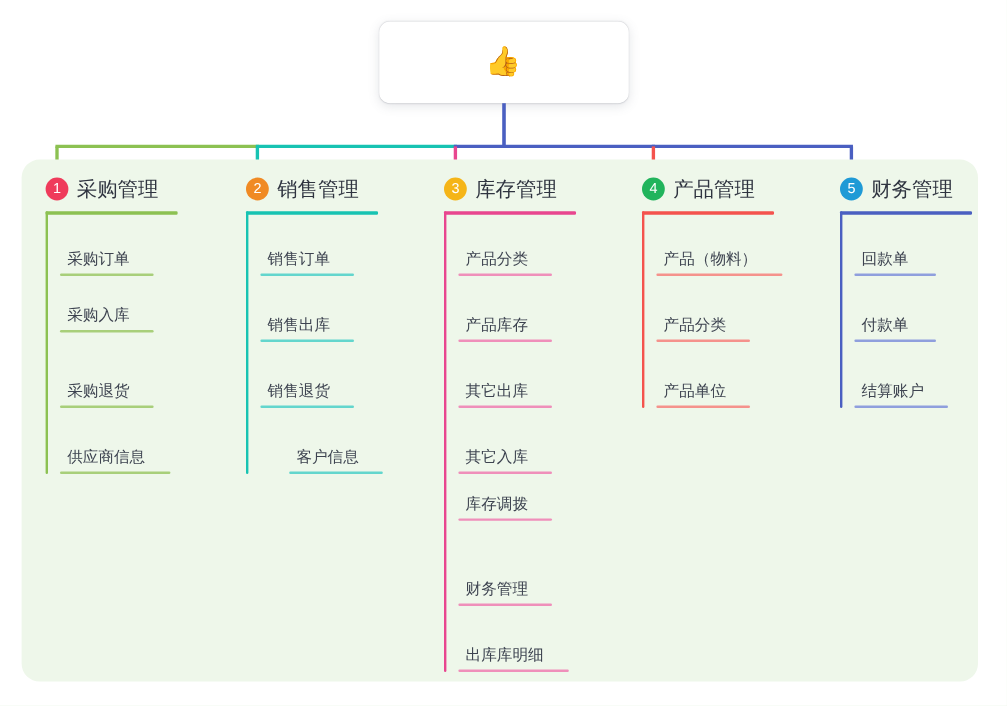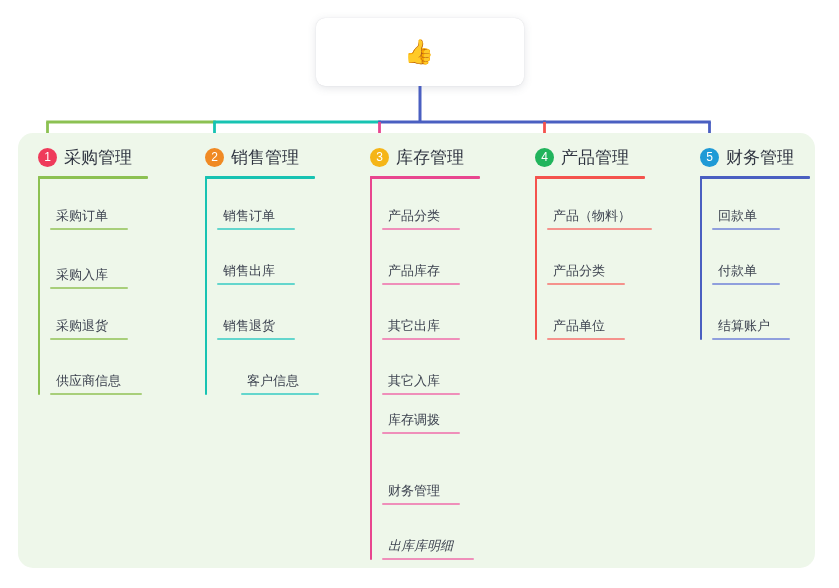--- a/index.html
+++ b/index.html
@@ -89,21 +89,21 @@
         <div class="col-head">
           <span class="badge" style="background: rgb(239, 59, 91);">1</span>
           <span class="col-title">采购管理</span>
         </div>
         <div class="head-rule" style="width: 110px; background: rgb(140, 193, 82); top: 43px;"></div>
         <div class="spine" style="top: 43px; height: 219px; background: rgb(140, 193, 82);"></div>
         <div class="leaf" style="top: 63px; height: 34px; width: 150px;">
           <span class="leaf-text">采购订单</span>
           <div class="leaf-rule" style="width: 78px; background: rgb(168, 207, 122);"></div>
         </div>
-        <div class="leaf" style="top: 122px; height: 34px; width: 150px; padding-left: 28px;">
+        <div class="leaf" style="top: 110px; height: 34px; width: 150px; padding-left: 28px;">
           <span class="leaf-text">采购入库</span>
           <div class="leaf-rule" style="width: 78px; background: rgb(168, 207, 122);"></div>
         </div>
         <div class="leaf" style="top: 173px; height: 34px; width: 150px;">
           <span class="leaf-text">采购退货</span>
           <div class="leaf-rule" style="width: 78px; background: rgb(168, 207, 122);"></div>
         </div>
         <div class="leaf" style="top: 228px; height: 34px; width: 150px;">
           <span class="leaf-text">供应商信息</span>
           <div class="leaf-rule" style="width: 92px; background: rgb(168, 207, 122);"></div>
@@ -157,21 +157,21 @@
           <div class="leaf-rule" style="width: 78px; background: rgb(239, 143, 186);"></div>
         </div>
         <div class="leaf" style="top: 267px; height: 34px; width: 150px;">
           <span class="leaf-text">库存调拨</span>
           <div class="leaf-rule" style="width: 78px; background: rgb(239, 143, 186);"></div>
         </div>
         <div class="leaf" style="top: 338px; height: 34px; width: 150px;">
           <span class="leaf-text">财务管理</span>
           <div class="leaf-rule" style="width: 78px; background: rgb(239, 143, 186);"></div>
         </div>
-        <div class="leaf" style="top: 393px; height: 34px; width: 150px; font-style: italic;">
+        <div class="leaf" style="top: 393px; height: 34px; width: 150px;">
           <span class="leaf-text">出库库明细</span>
           <div class="leaf-rule" style="width: 92px; background: rgb(239, 143, 186);"></div>
         </div>
       </div>
       <div class="col" style="left: 535px; top: 133px; width: 150px;">
         <div class="col-head">
           <span class="badge" style="background: rgb(33, 180, 92);">4</span>
           <span class="col-title">产品管理</span>
         </div>
         <div class="head-rule" style="width: 110px; background: rgb(244, 83, 77); top: 43px;"></div>

